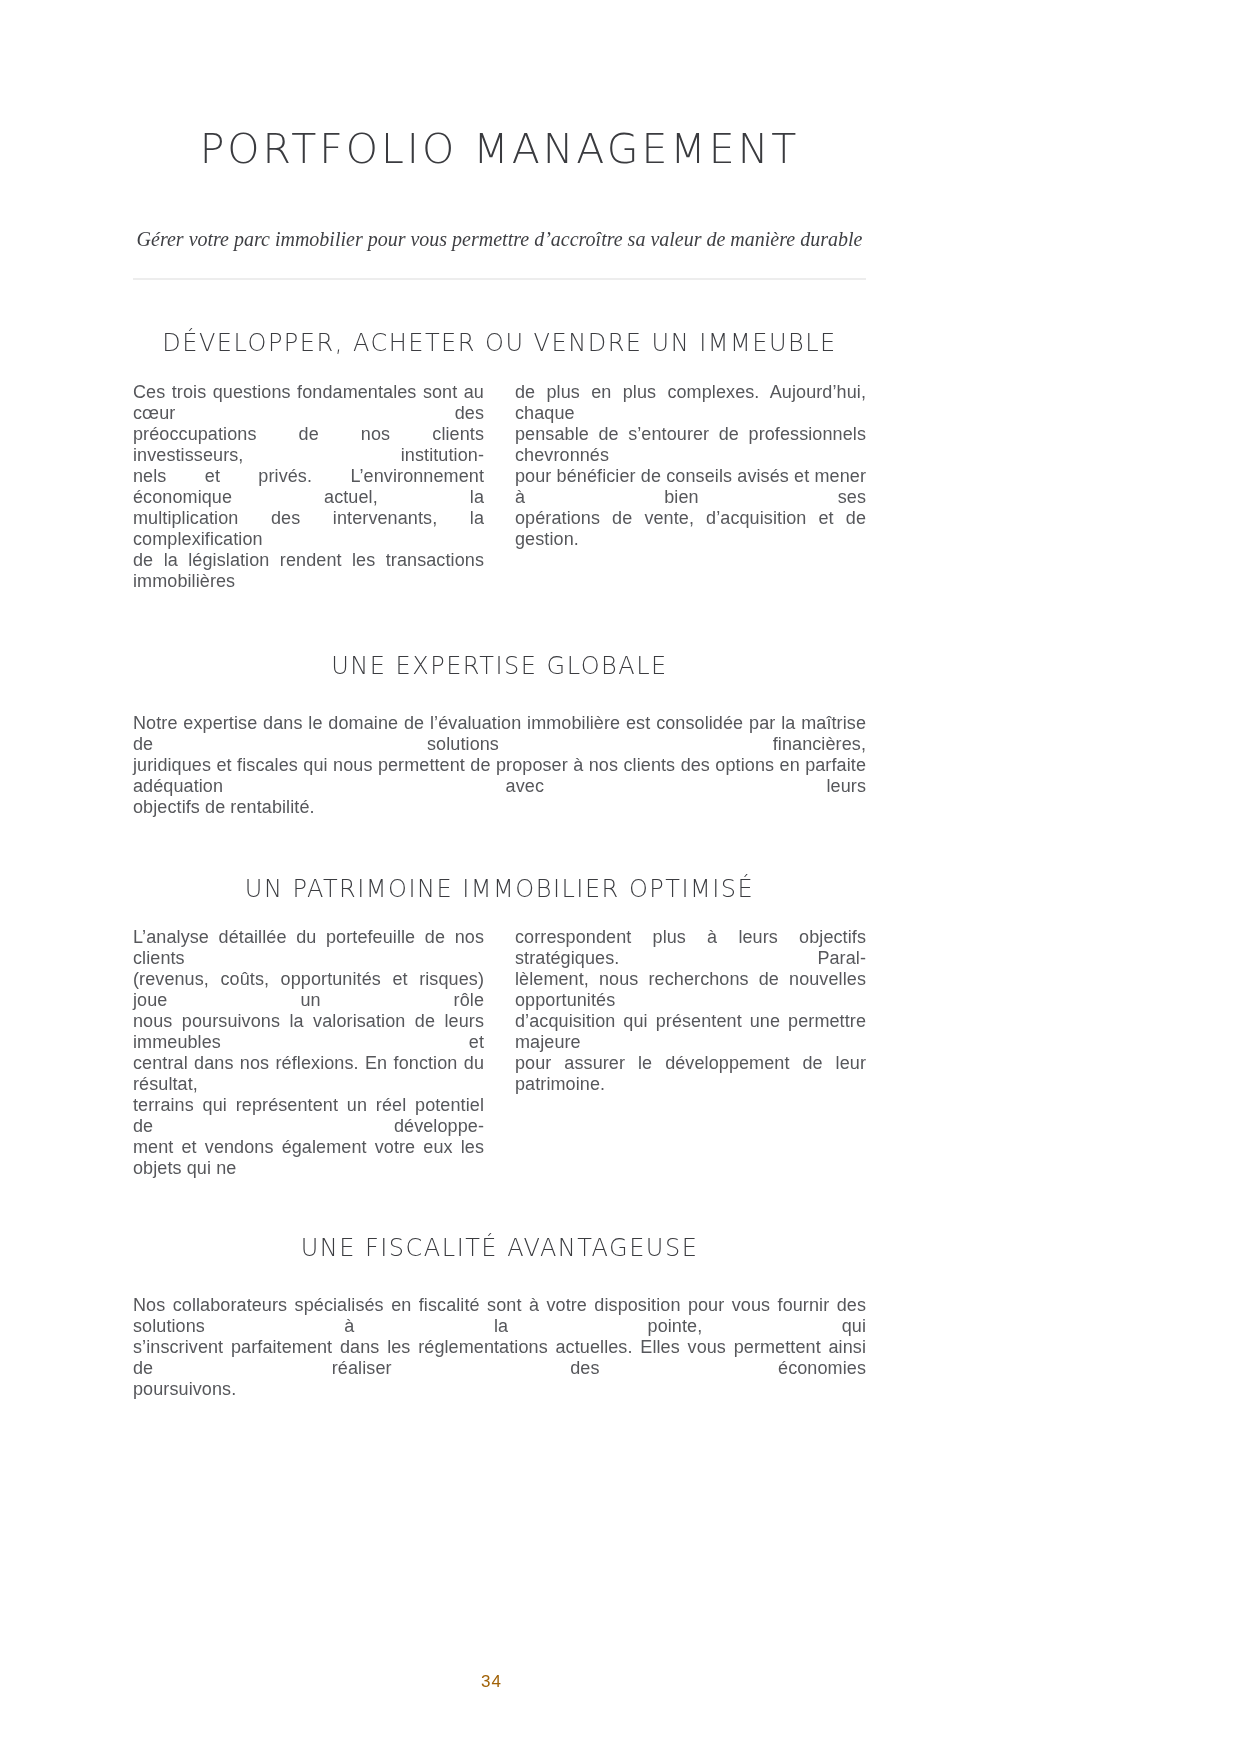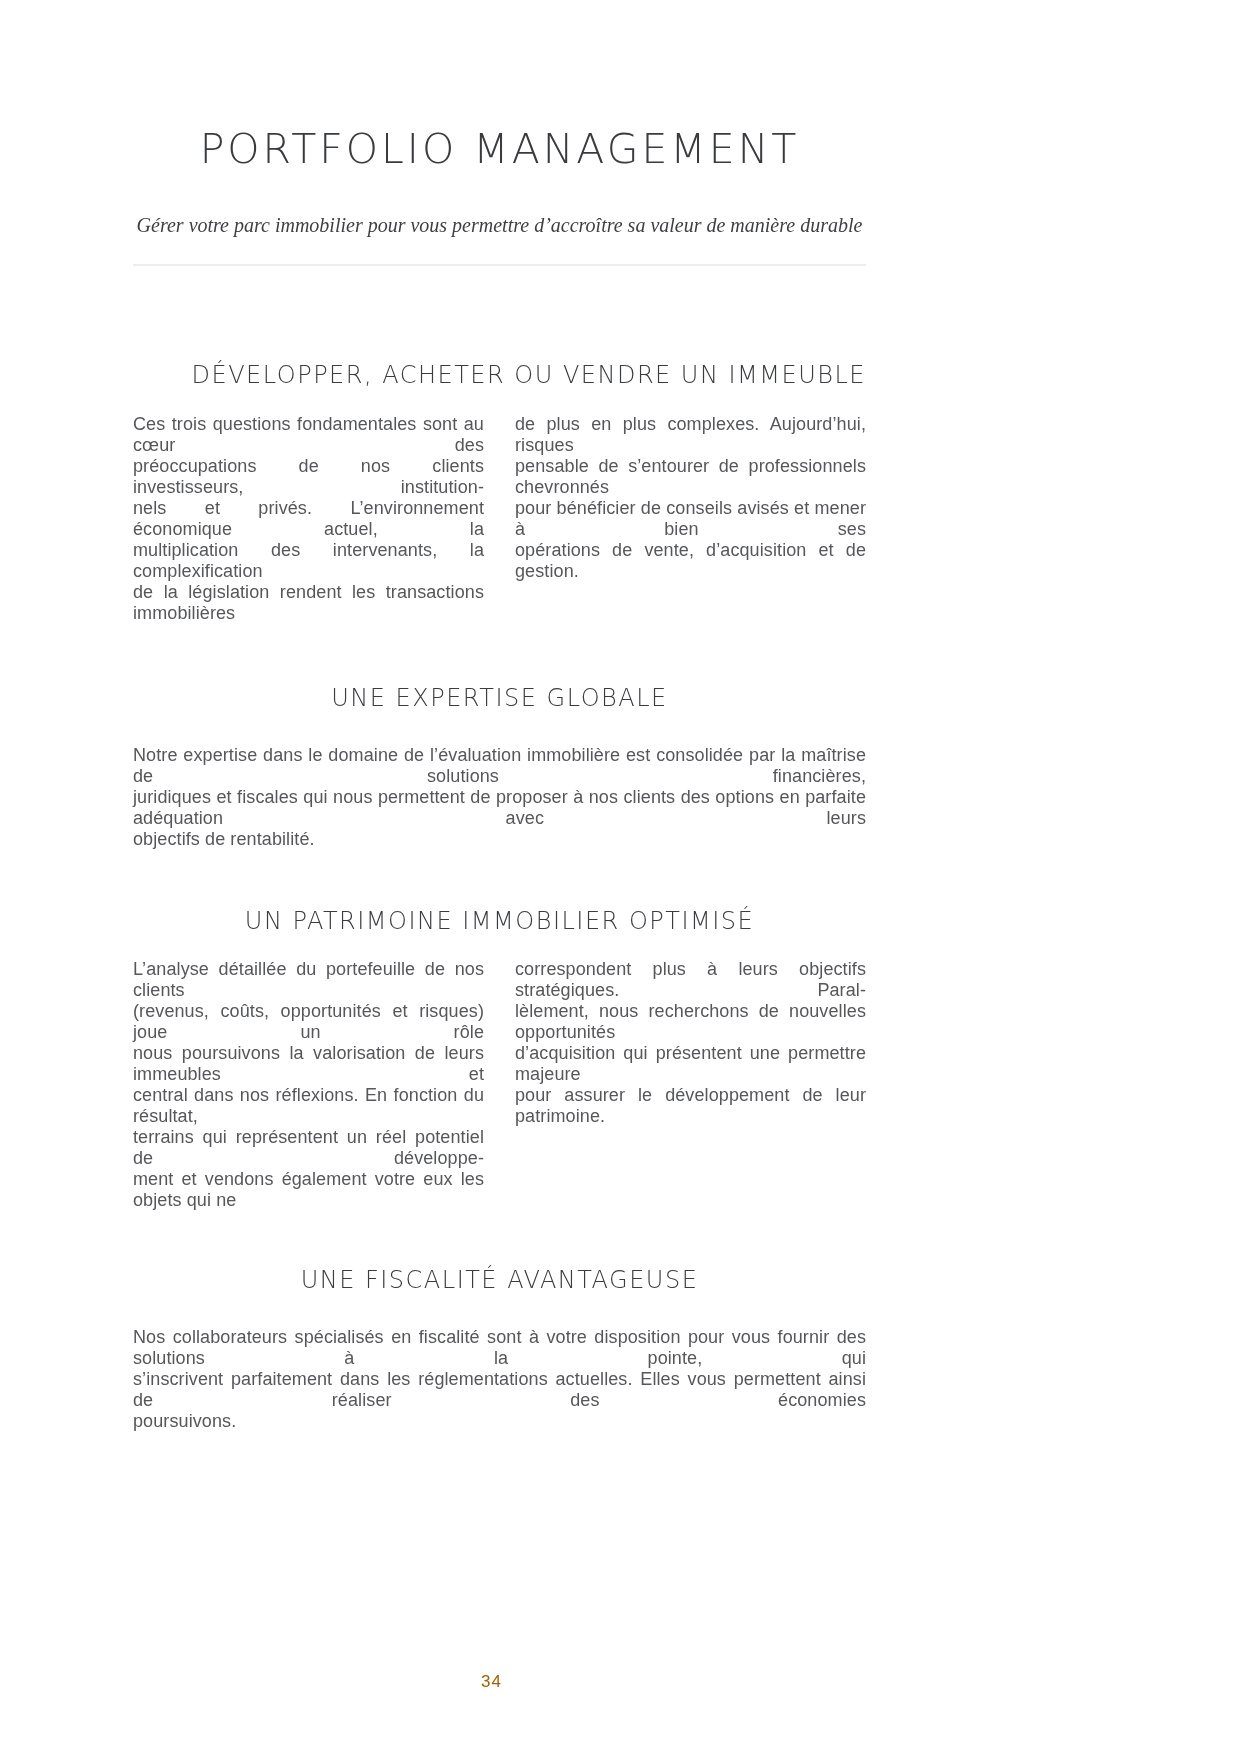--- a/index.html
+++ b/index.html
@@ -17,21 +17,21 @@
     margin: 0;
     text-align: center;
     font-family: "DejaVu Sans", "Liberation Sans", sans-serif;
     font-weight: 200;
     font-size: 41px;
     letter-spacing: 3px;
     color: #3a3b3f;
     line-height: 1.05;
   }
   .doc-subtitle {
-    margin-top: 42px;
+    margin-top: 56px;
     text-align: center;
     font-family: "Liberation Serif", serif;
     font-style: italic;
     font-size: 20px;
     color: #3e3f43;
     line-height: 1.2;
   }
   .divider {
     margin-top: 27px;
     border: none;
@@ -42,21 +42,21 @@
   .section-heading {
     margin: 0;
     text-align: center;
     font-family: "DejaVu Sans", "Liberation Sans", sans-serif;
     font-weight: 200;
     font-size: 24px;
     letter-spacing: 1.5px;
     color: #3b3c40;
     line-height: 1.2;
   }
-  .s1 { margin-top: 95px; text-align: right; }
+  .s1 { margin-top: 49px; }
   .s2 { margin-top: 60px; }
   .s3 { margin-top: 57px; }
   .s4 { margin-top: 55px; }
 
   .columns {
     display: flex;
     gap: 31px;
     margin-top: 24px;
     justify-content: flex-end;
   }
@@ -96,21 +96,21 @@
     <h2 class="section-heading s1">DÉVELOPPER, ACHETER OU VENDRE UN IMMEUBLE</h2>
     <div class="columns body-text">
       <div class="col jlines">
           <div>Ces trois questions fondamentales sont au cœur des</div>
           <div>préoccupations de nos clients investisseurs, institution-</div>
           <div>nels et privés. L’environnement économique actuel, la</div>
           <div>multiplication des intervenants, la complexification</div>
           <div>de la législation rendent les transactions immobilières</div>
         </div>
       <div class="col jlines">
-          <div>de plus en plus complexes. Aujourd’hui, risques</div>
+          <div>de plus en plus complexes. Aujourd’hui, chaque</div>
           <div>pensable de s’entourer de professionnels chevronnés</div>
           <div>pour bénéficier de conseils avisés et mener à bien ses</div>
           <div>opérations de vente, d’acquisition et de gestion.</div>
         </div>
     </div>
 
     <h2 class="section-heading s2">UNE EXPERTISE GLOBALE</h2>
     <div class="para body-text jlines">
         <div>Notre expertise dans le domaine de l’évaluation immobilière est consolidée par la maîtrise de solutions financières,</div>
         <div>juridiques et fiscales qui nous permettent de proposer à nos clients des options en parfaite adéquation avec leurs</div>

